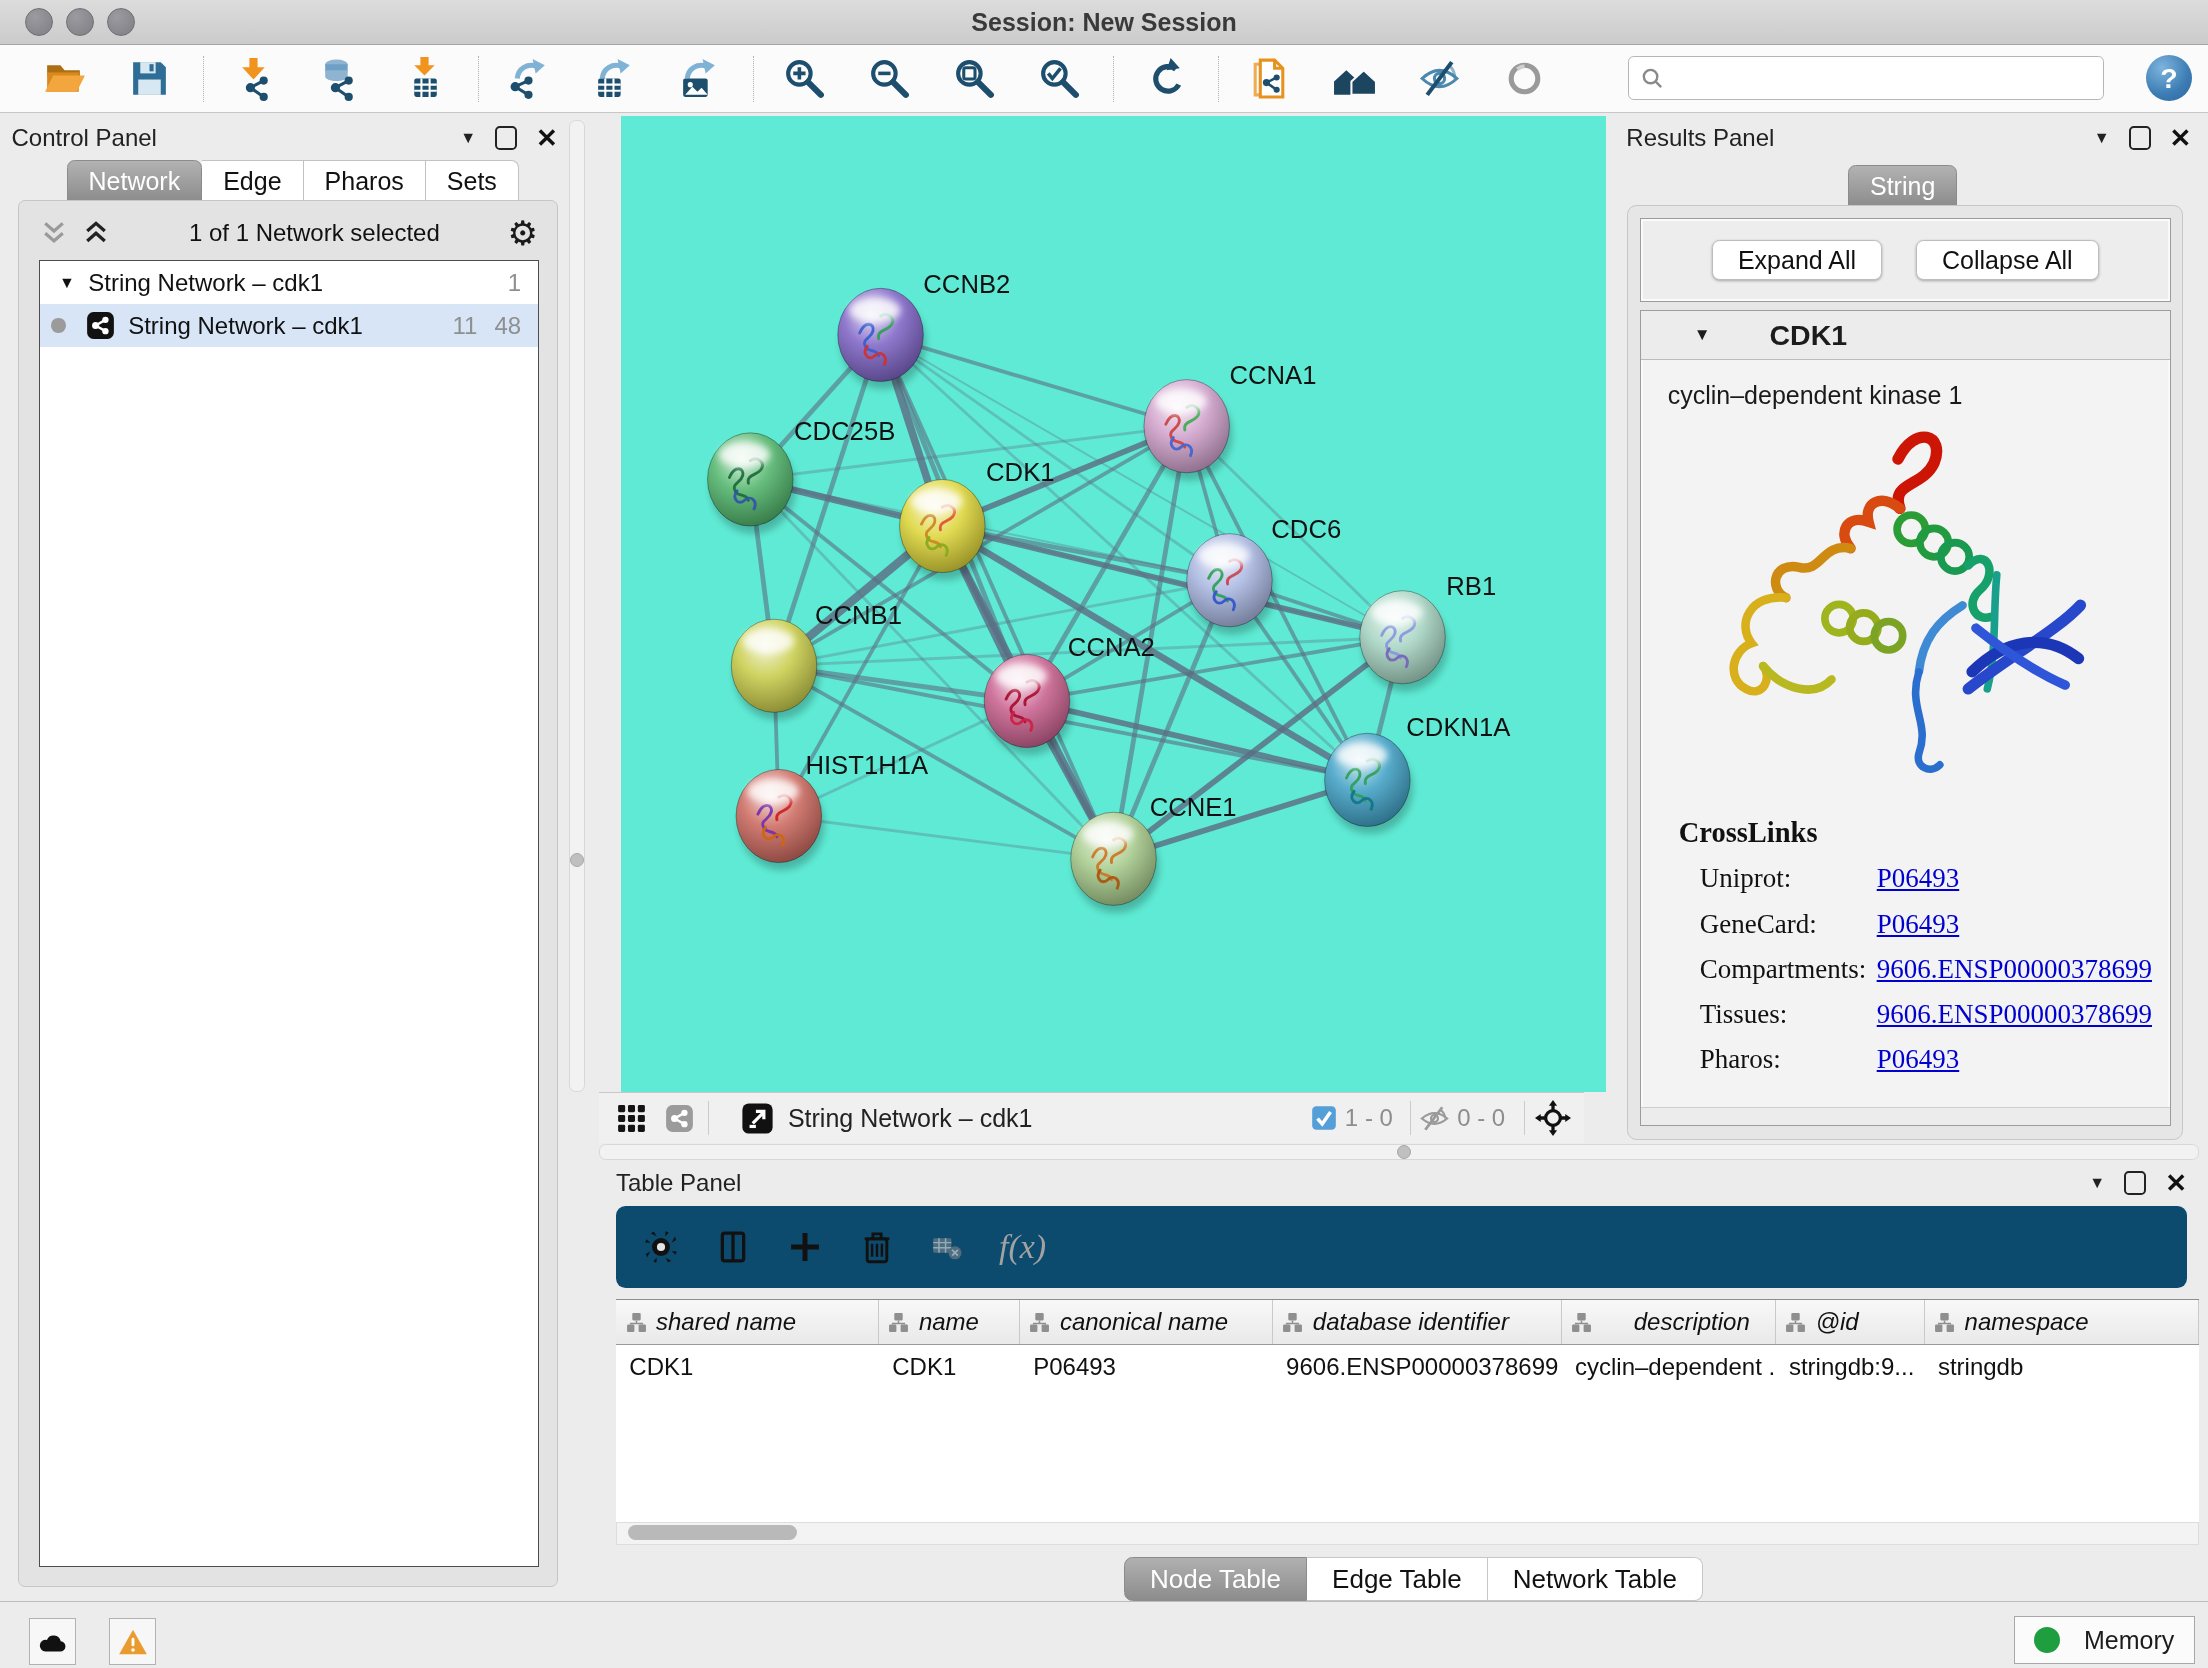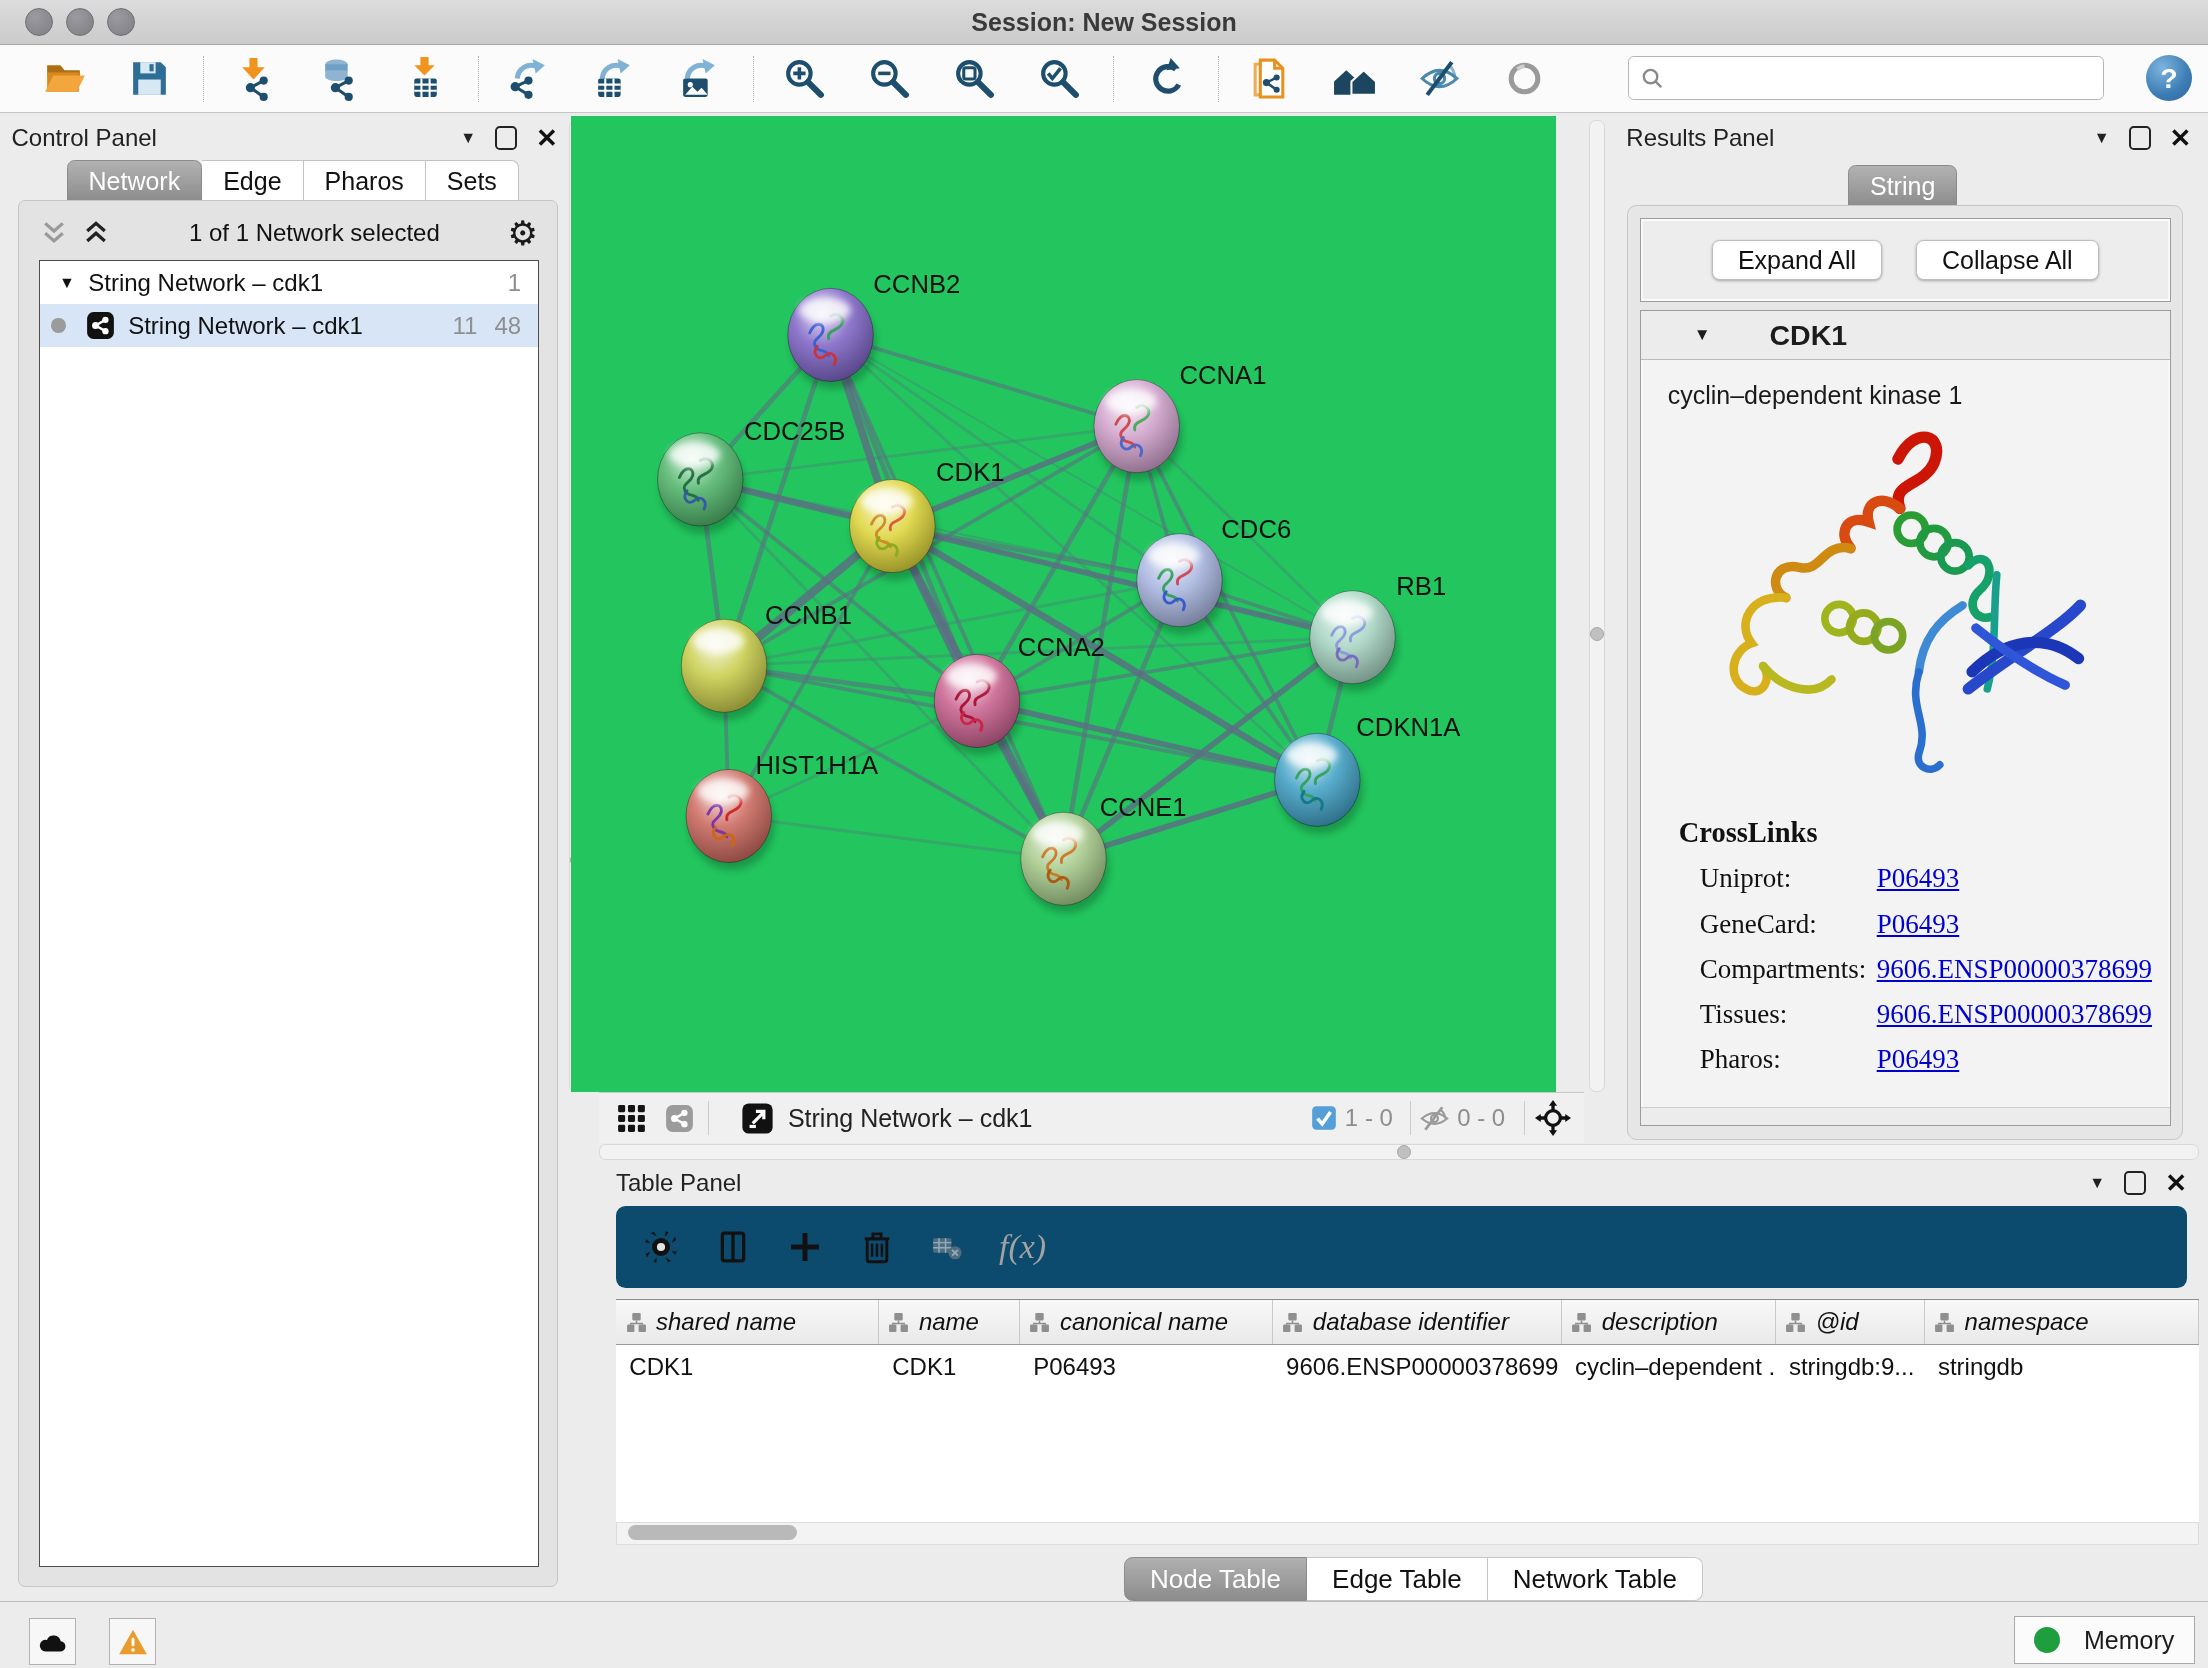--- a/index.html
+++ b/index.html
@@ -61,21 +61,21 @@
   .trow .nicon svg{width:100%;height:100%;}
   .trow .tlabel{flex:1;color:#111;}
   .trow .tcount{color:#8f8f8f;margin-right:17px;}
 
   
   .vsplit{position:absolute;width:14.3px;background:#f2f2f2;border:1px solid #d8d8d8;border-radius:6.7px;}
   .hsplit{position:absolute;height:14.3px;background:#f2f2f2;border:1px solid #d8d8d8;border-radius:6.7px;}
   .grip{position:absolute;width:12.4px;height:12.4px;border-radius:50%;background:#c0c0c0;border:1px solid #a8a8a8;}
 
   
-  .netcanvas{position:absolute;left:571px;top:116px;width:985px;height:976px;background:#22c55e;}
+  .netcanvas{position:absolute;left:621px;top:116px;width:985px;height:976px;background:#5eead4;}
   .netbar{position:absolute;left:599px;top:1092px;width:985px;height:50px;background:#f0f0f0;
     border-top:1px solid #c8c8c8;display:flex;align-items:center;}
   .nb-icon{width:31px;height:31px;margin-left:17px;cursor:pointer;}
   .nb-icon svg{width:100%;height:100%;display:block;}
   .nb-sep{height:34px;border-left:1px solid #cccccc;margin:0 13.3px;}
   .nb-title{font-size:25px;color:#222;margin-left:13.3px;flex:1;}
   .nb-count{font-size:24px;color:#8d8d8d;margin:0 9.5px 0 7.6px;}
 
   
   .results-panel{position:absolute;left:1613px;top:120px;width:586px;height:1470px;}
@@ -842,21 +842,21 @@
               <rect x="6" y="1" width="8" height="7" rx="1"></rect>
               <rect x="1" y="12" width="7" height="7" rx="1"></rect>
               <rect x="12" y="12" width="7" height="7" rx="1"></rect>
             </g>
             <g stroke="#8f8f8f" stroke-width="1.5" fill="none">
               <path d="M10 8v3M10 11H4.5v1M10 11h5.5v1"></path>
             </g>
           </svg>
           <span>database identifier</span>
         </div>
-        <div class="th" style="width: 214px;">
+        <div class="th" style="width: 214px; gap: 32px;">
           <svg viewBox="0 0 20 20">
             <g fill="#8f8f8f">
               <rect x="6" y="1" width="8" height="7" rx="1"></rect>
               <rect x="1" y="12" width="7" height="7" rx="1"></rect>
               <rect x="12" y="12" width="7" height="7" rx="1"></rect>
             </g>
             <g stroke="#8f8f8f" stroke-width="1.5" fill="none">
               <path d="M10 8v3M10 11H4.5v1M10 11h5.5v1"></path>
             </g>
           </svg>

